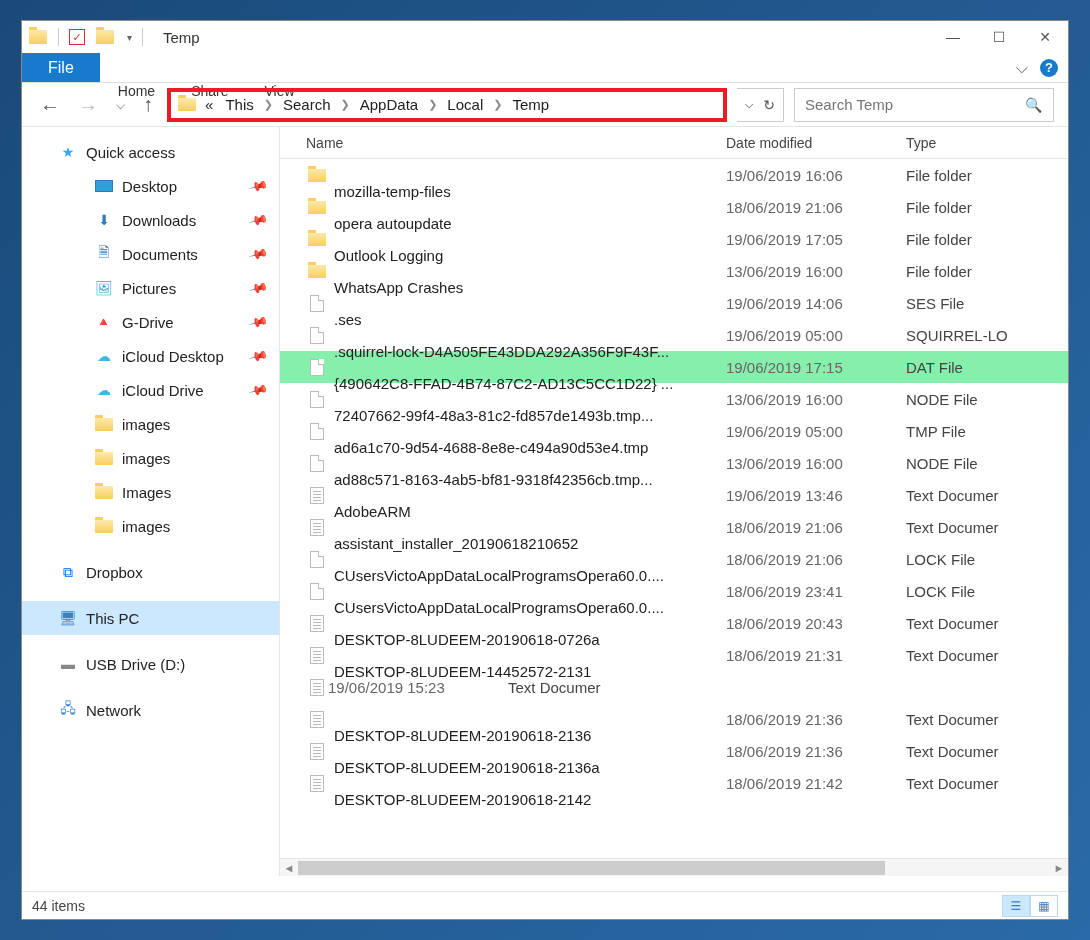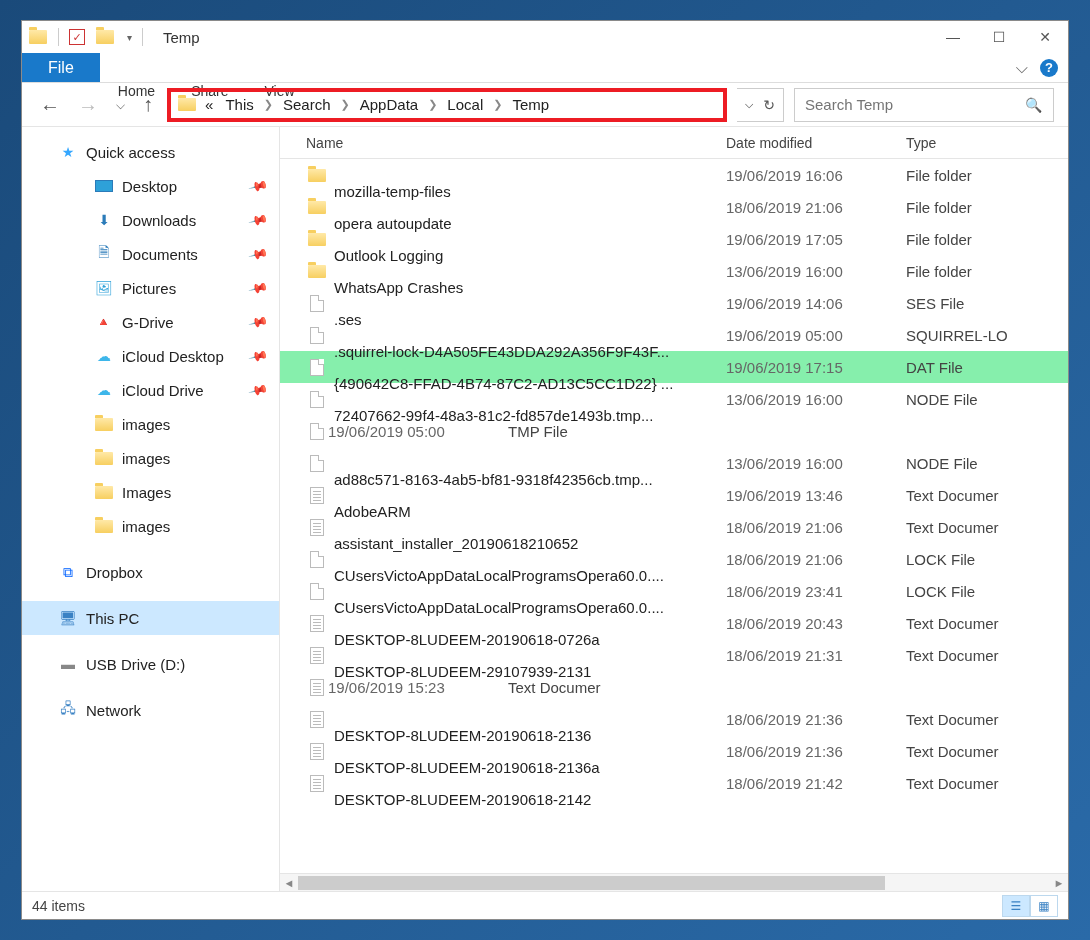--- a/index.html
+++ b/index.html
@@ -68,21 +68,21 @@
   .row.selected { background: #86efac; }
   .row .ico { width: 22px; display: flex; align-items: center; justify-content: center; color: #888; }
   .row .nm { flex: 0 0 398px; overflow: hidden; text-overflow: ellipsis; padding-left: 6px; margin-top: 32px; }
   .row .dt { flex: 0 0 180px; color: #666; }
   .row .tp { flex: 0 0 140px; color: #444; overflow:hidden; text-overflow: clip; }
   .file-ico { width:14px; height:17px; border:1px solid #bbb; background:#fff; position:relative; }
   .file-ico::after { content:""; position:absolute; right:-1px; top:-1px; width:5px; height:5px; background:#fff; border-left:1px solid #bbb; border-bottom:1px solid #bbb; }
   .txt-ico { width:14px; height:17px; border:1px solid #bbb; background:#fff; position:relative; }
   .txt-ico::before { content:""; position:absolute; left:2px; top:3px; right:2px; height:1px; background:#bbb; box-shadow:0 3px 0 #bbb,0 6px 0 #bbb,0 9px 0 #bbb; }
   
-  .statusbar { height: 28px; border-top: 1px solid #e5e5e5; display: flex; align-items: center; padding: 0 10px; font-size: 14px; color: #444; }
+  .statusbar { height: 28px; border-top: 1px solid #e5e5e5; display: flex; align-items: center; padding: 0 10px; font-size: 14px; color: #444; margin-top: 15px; }
   .view-toggles { margin-left: auto; display: flex; gap: 0; }
   .vt { width: 28px; height: 22px; border: 1px solid #bcd8ee; display: flex; align-items: center; justify-content: center; font-size: 12px; color: #3a82c4; }
   .vt.active { background: #cce8ff; }
   .hscroll { height: 18px; border-top: 1px solid #e5e5e5; display:flex; align-items:center; background:#f5f5f5; }
   .hscroll .track { flex:1; height:16px; position:relative; }
   .hscroll .thumb { position:absolute; left:0; width:78%; top:1px; bottom:1px; background:#ccc; }
   .hscroll .arrow { width:18px; text-align:center; color:#888; font-size:11px; }
   ::-webkit-scrollbar { width: 18px; height:18px; }
   ::-webkit-scrollbar-track { background: #f5f5f5; }
   ::-webkit-scrollbar-thumb { background: #ccc; }
@@ -329,20 +329,21 @@
               <span class="file-ico"></span>
             </span>
             <span class="nm">72407662-99f4-48a3-81c2-fd857de1493b.tmp...</span>
             <span class="dt">13/06/2019 16:00</span>
             <span class="tp">NODE File</span>
           </div>
           <div class="row">
             <span class="ico">
               <span class="file-ico"></span>
             </span>
+            <span class="nm">ad6a1c70-9d54-4688-8e8e-c494a90d53e4.tmp</span>
             <span class="dt">19/06/2019 05:00</span>
             <span class="tp">TMP File</span>
           </div>
           <div class="row">
             <span class="ico">
               <span class="file-ico"></span>
             </span>
             <span class="nm">ad88c571-8163-4ab5-bf81-9318f42356cb.tmp...</span>
             <span class="dt">13/06/2019 16:00</span>
             <span class="tp">NODE File</span>
@@ -384,21 +385,21 @@
               <span class="txt-ico"></span>
             </span>
             <span class="nm">DESKTOP-8LUDEEM-20190618-0726a</span>
             <span class="dt">18/06/2019 20:43</span>
             <span class="tp">Text Documer</span>
           </div>
           <div class="row">
             <span class="ico">
               <span class="txt-ico"></span>
             </span>
-            <span class="nm">DESKTOP-8LUDEEM-29107939-2131</span>
+            <span class="nm">DESKTOP-8LUDEEM-14452572-2131</span>
             <span class="dt">18/06/2019 21:31</span>
             <span class="tp">Text Documer</span>
           </div>
           <div class="row">
             <span class="ico">
               <span class="txt-ico"></span>
             </span>
             <span class="dt">19/06/2019 15:23</span>
             <span class="tp">Text Documer</span>
           </div>

